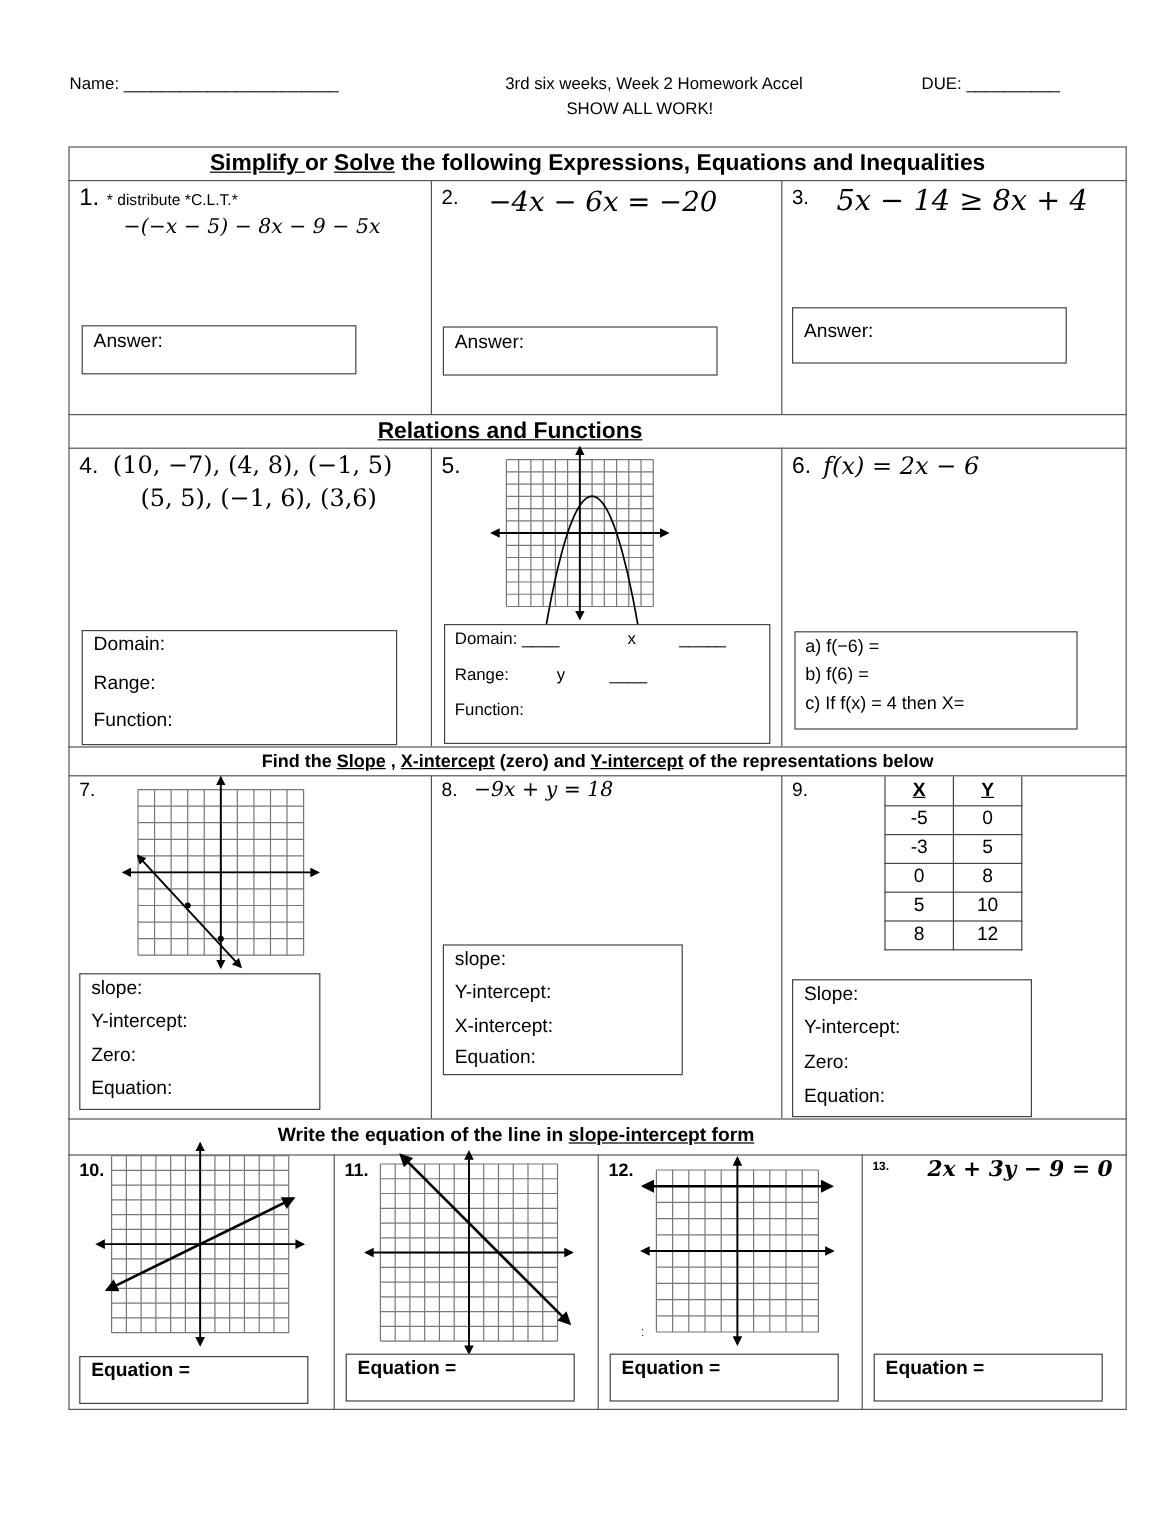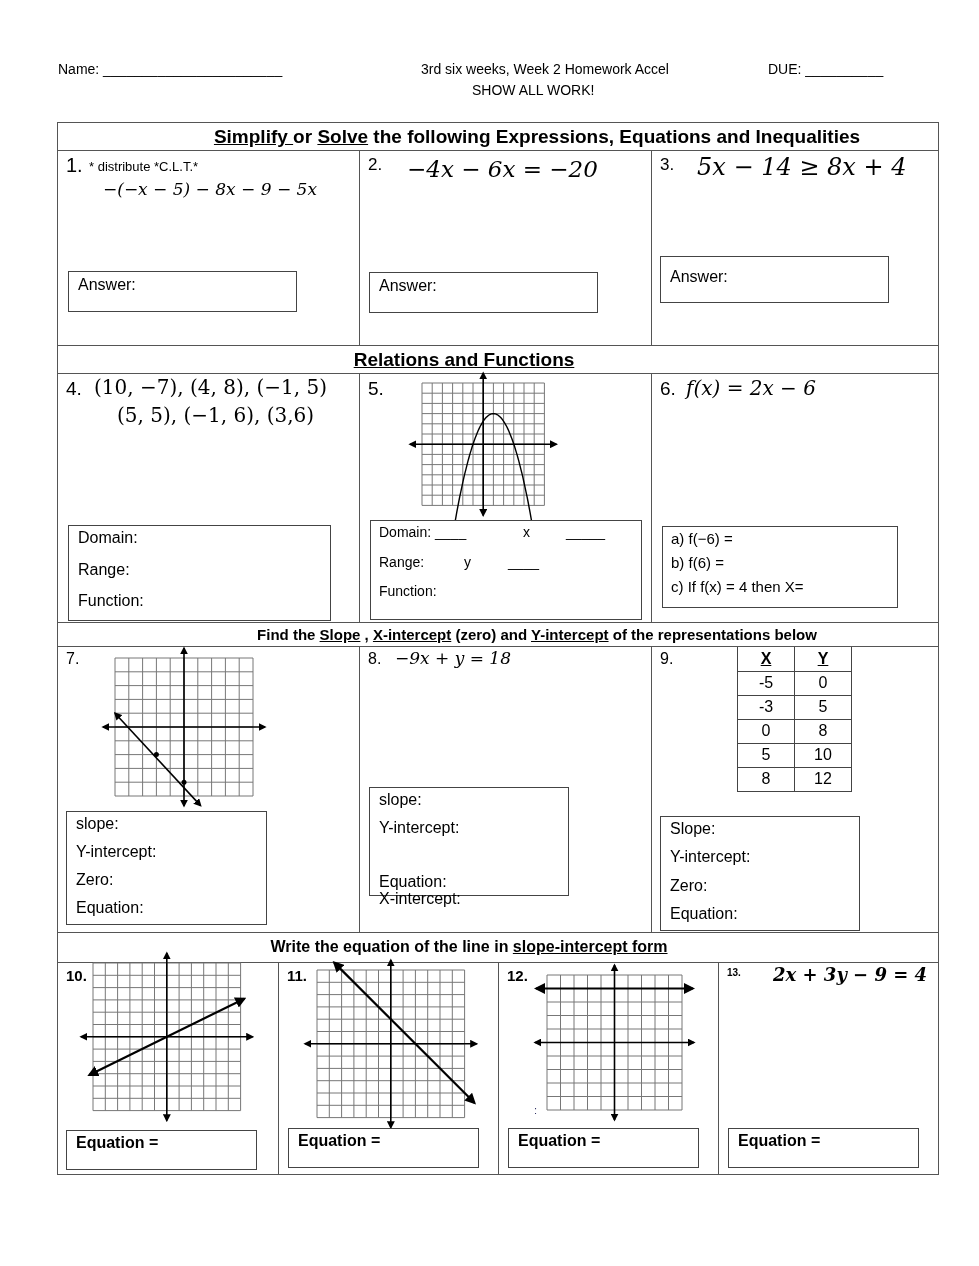--- a/index.html
+++ b/index.html
@@ -1,21 +1,21 @@
 <!DOCTYPE html>
 <html><head>
 <meta charset="utf-8">
 <style>
   * { box-sizing: border-box; }
   html, body { margin: 0; padding: 0; background: #fff; }
   body { width: 979px; height: 1266px; position: relative; font-family: "Liberation Sans", sans-serif; color: #000; overflow: hidden; }
   .abs { position: absolute; }
   .hdr { font-family: "Liberation Sans", sans-serif; font-size: 14px; }
   .math { font-family: "DejaVu Serif", serif; }
-  .sec-title { font-family: "Liberation Sans", sans-serif; font-weight: bold; text-align: center; margin-left: 39px; }
+  .sec-title { font-family: "Liberation Sans", sans-serif; font-weight: bold; text-align: center; }
   .u { text-decoration: underline; }
   .frame { position: absolute; border: 1px solid #555; }
   .line-h { position: absolute; height: 1px; background: #555; }
   .line-v { position: absolute; width: 1px; background: #555; }
   .box { position: absolute; border: 1px solid #444; background: #fff; }
   .lbl { position: absolute; font-size: 16px; white-space: nowrap; }
   .num { position: absolute; font-size: 17px; white-space: nowrap; }
   .eqlbl { font-weight: bold; font-size: 16px; }
   table.xy { position: absolute; border-collapse: collapse; font-size: 16px; }
   table.xy td { border: 1px solid #444; width: 57px; height: 24px; text-align: center; padding: 0; }
@@ -183,21 +183,21 @@
   <span class="lbl" style="left:9px;top:31px;">Y-intercept:</span>
   <span class="lbl" style="left:9px;top:59px;">Zero:</span>
   <span class="lbl" style="left:9px;top:87px;">Equation:</span>
 </div>
 
 <div class="num" style="left:368px;top:650px;font-size:16px;">8.</div>
 <div class="lbl math" style="left:395px;top:648px;font-size:17px;font-style:italic;">−9x + y = 18</div>
 <div class="box" style="left:369px;top:787px;width:200px;height:109px;">
   <span class="lbl" style="left:9px;top:3px;">slope:</span>
   <span class="lbl" style="left:9px;top:31px;">Y-intercept:</span>
-  <span class="lbl" style="left:9px;top:59px;margin-top:43px;">X-intercept:</span>
+  <span class="lbl" style="left:9px;top:59px;">X-intercept:</span>
   <span class="lbl" style="left:9px;top:85px;">Equation:</span>
 </div>
 
 <div class="num" style="left:660px;top:650px;font-size:16px;">9.</div>
 <table class="xy" style="left:737px;top:647px;">
   <tbody>
       <tr class="head">
     <td>X</td>
     <td>Y</td>
   </tr>
@@ -348,16 +348,16 @@
     <line x1="79.5" y1="0" x2="79.5" y2="155" stroke="#000" stroke-width="1.6" marker-start="url(#m12)" marker-end="url(#m12)"></line>
     <line x1="0" y1="77.5" x2="159" y2="77.5" stroke="#000" stroke-width="1.6" marker-start="url(#m12)" marker-end="url(#m12)"></line>
     <line x1="1.2000000000000028" y1="23.5" x2="157.8" y2="23.5" stroke="#000" stroke-width="2.2" marker-start="url(#m12)" marker-end="url(#m12)"></line>
   </svg>
 <div class="lbl" style="left:534px;top:1104px;font-size:11px;color:#336;">:</div>
 <div class="box" style="left:508px;top:1128px;width:191px;height:40px;">
   <span class="lbl eqlbl" style="left:9px;top:3px;">Equation =</span>
 </div>
 
 <div class="num eqlbl" style="left:727px;top:967px;font-size:10px;">13.</div>
-<div class="lbl math" style="left:773px;top:964px;font-size:18px;font-weight:bold;font-style:italic;">2x + 3y − 9 = 4</div>
+<div class="lbl math" style="left:773px;top:964px;font-size:18px;font-weight:bold;font-style:italic;">2x + 3y − 9 = 0</div>
 <div class="box" style="left:728px;top:1128px;width:191px;height:40px;">
   <span class="lbl eqlbl" style="left:9px;top:3px;">Equation =</span>
 </div>
 
 </body></html>

